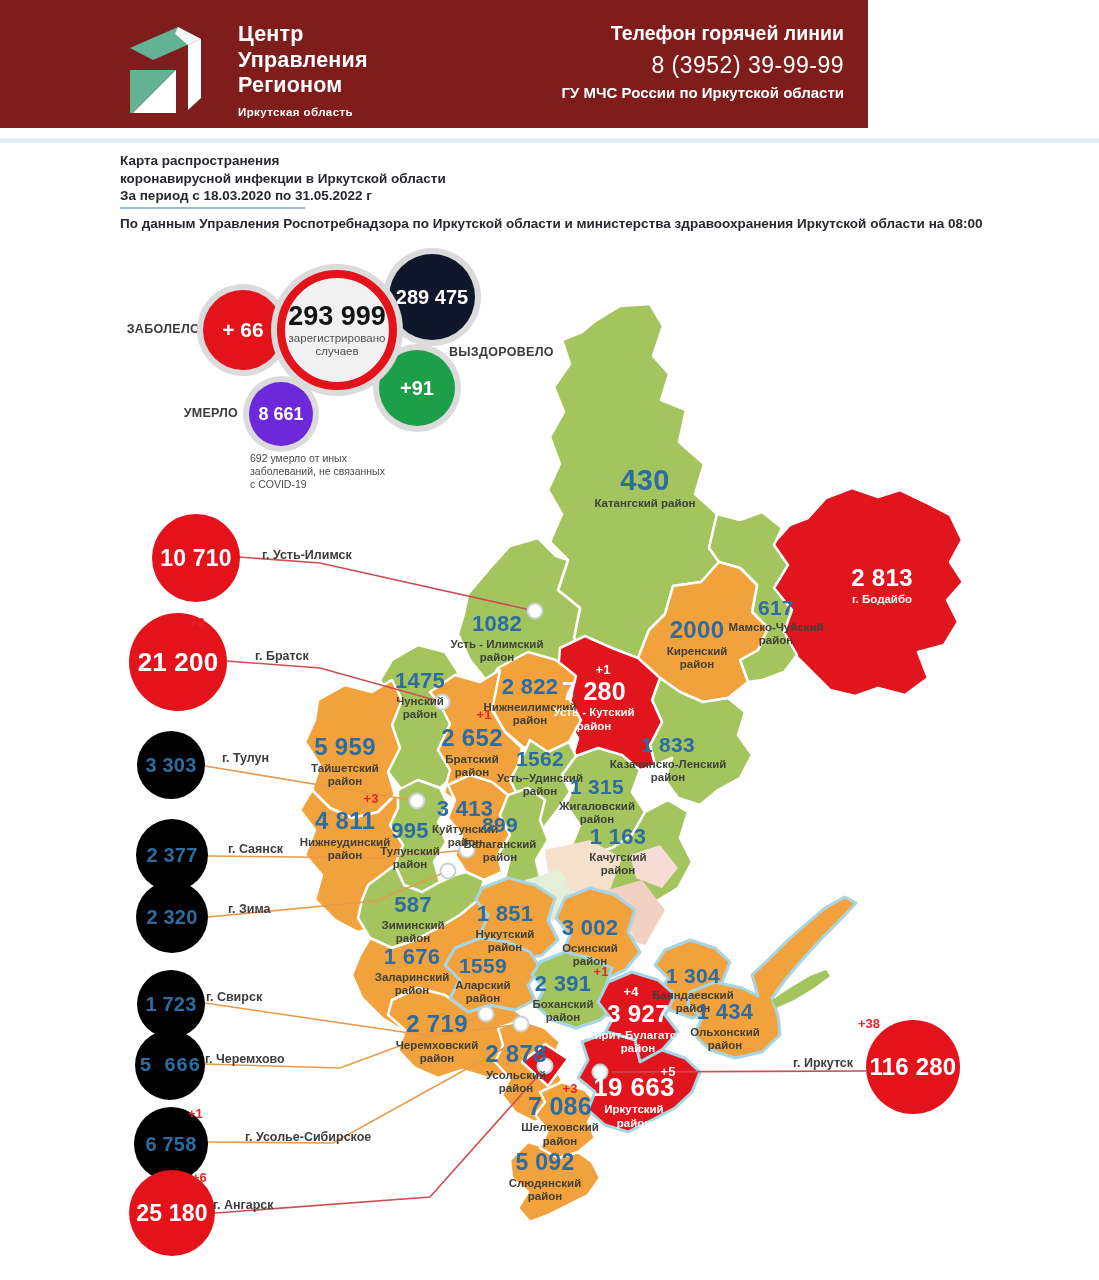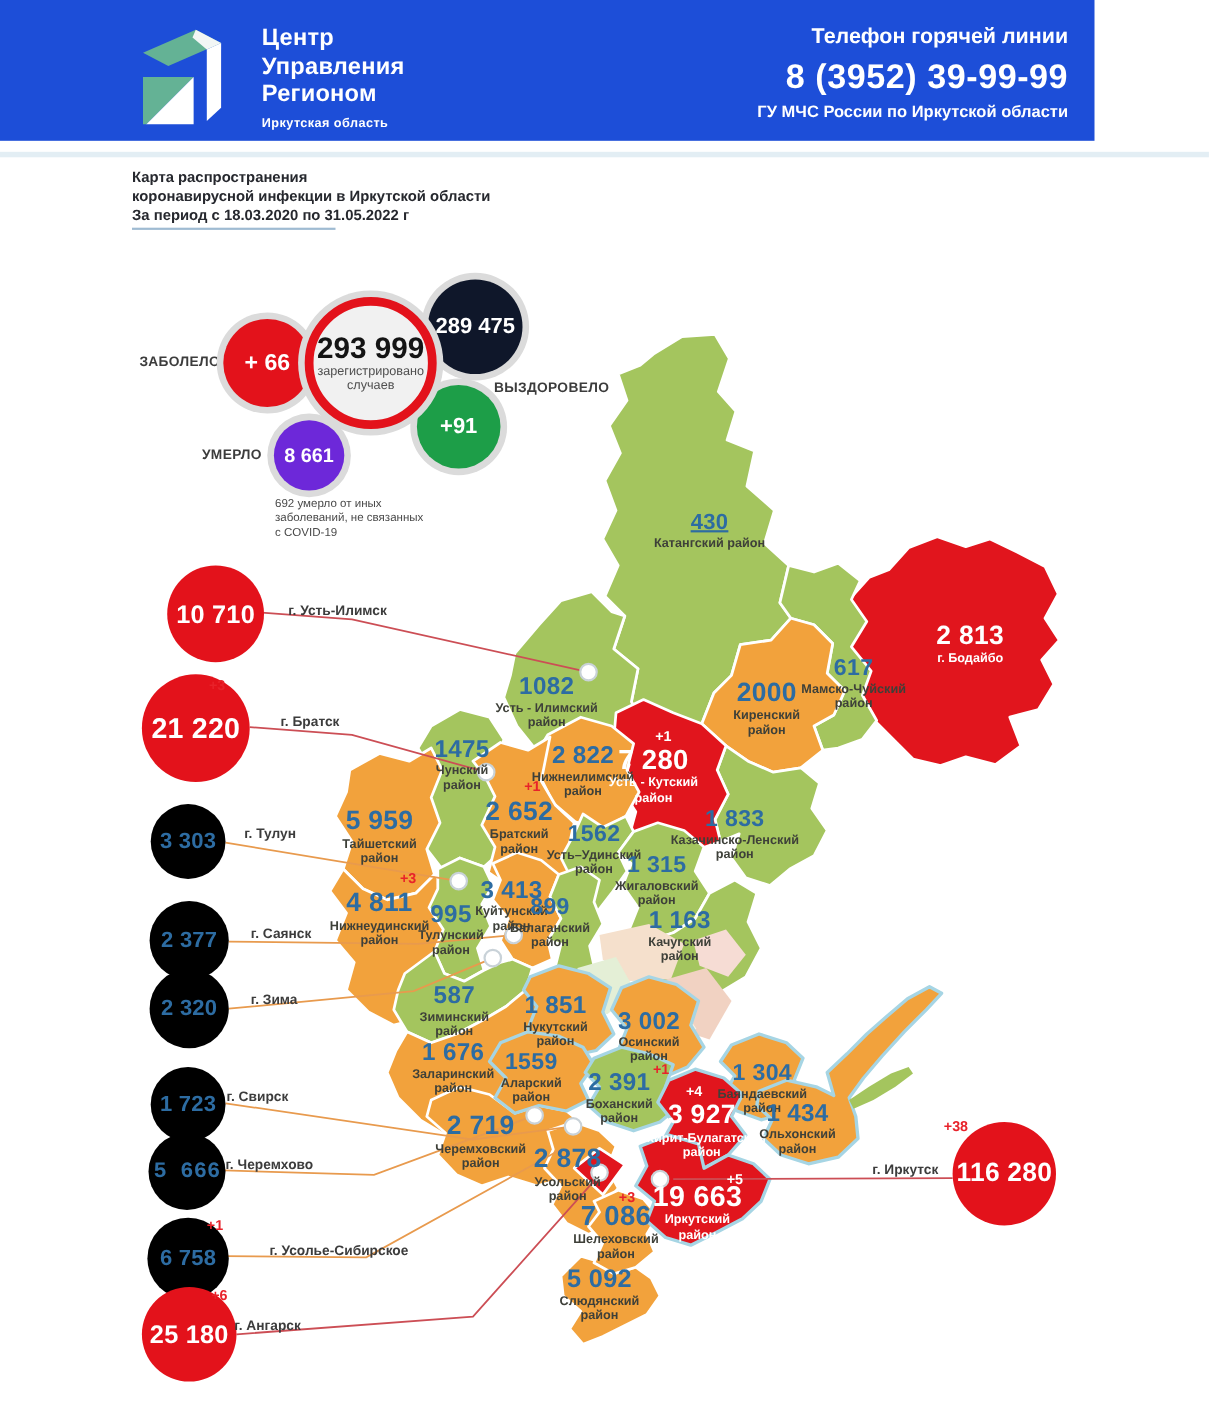--- a/index.html
+++ b/index.html
@@ -1,28 +1,28 @@
 <!DOCTYPE html>
 <html><head>
 <meta charset="utf-8">
 <style>
   html,body{margin:0;padding:0;background:#fff;}
   .page{position:relative;width:1099px;height:1280px;overflow:hidden;background:#fff;
         font-family:"Liberation Sans","DejaVu Sans",sans-serif;}
 
   
-  .topbar{position:absolute;left:0;top:0;width:995px;height:128px;background:#1d4ed8;}
+  .topbar{position:absolute;left:0;top:0;width:868px;height:128px;background:#7f1d1d;}
   .stripe2{position:absolute;left:0;top:138px;width:1099px;height:5px;background:#E3EEF4;}
   .logo-icon{position:absolute;left:128px;top:18px;}
   .logo-text{position:absolute;left:238px;top:22px;color:#fff;}
   .logo-title{font-size:21.5px;font-weight:700;line-height:25.5px;white-space:pre-line;letter-spacing:.2px;}
   .logo-sub{margin-top:7px;font-size:11.5px;font-weight:700;letter-spacing:.4px;}
   .hotline{position:absolute;right:24px;top:22px;text-align:right;color:#fff;}
   .h-label{font-size:19.5px;font-weight:700;}
-  .h-phone{font-size:31px;font-weight:700;margin-top:7px;letter-spacing:.5px;}
+  .h-phone{font-size:23px;font-weight:400;margin-top:7px;letter-spacing:.5px;}
   .h-org{font-size:15px;font-weight:700;margin-top:5px;}
 
   
   .title-block{position:absolute;left:120px;top:152px;color:#26282E;}
   .t-line{font-size:13.5px;font-weight:700;line-height:17.5px;}
   .t-underline{position:absolute;left:120px;top:207px;width:185px;height:2px;background:#9FBBD2;}
   .t-source{position:absolute;left:120px;top:216px;font-size:13.5px;font-weight:700;color:#26282E;}
 
   
   .stat-label{position:absolute;font-size:12.5px;font-weight:700;color:#3C3C3C;letter-spacing:.3px;}
@@ -86,20 +86,21 @@
     </div>
   </header>
   <div class="stripe2"></div>
 
   <section class="title-block">
     <div class="t-line">Карта распространения</div>
     <div class="t-line">коронавирусной инфекции в Иркутской области</div>
     <div class="t-line">За период с 18.03.2020 по 31.05.2022 г</div>
   </section>
   <div class="t-underline"></div>
+  <div class="t-source">По данным Управления Роспотребнадзора по Иркутской области и министерства здравоохранения Иркутской области на 08:00</div>
 
   <div class="stat-label" style="left:112px;top:322px;width:88px;text-align:right;">ЗАБОЛЕЛО</div>
   <div class="circle c-infected">+ 66</div>
   <div class="circle c-main">
     <div class="c-main-num">293 999</div>
     <div class="c-main-cap">зарегистрировано
 случаев</div>
   </div>
   <div class="circle c-recovered">289 475</div>
   <div class="stat-label" style="left:449px;top:345px;">ВЫЗДОРОВЕЛО</div>
@@ -168,21 +169,21 @@
     <circle class="dot" cx="467" cy="850" r="7.5"></circle>
     <circle class="dot" cx="448" cy="871" r="7.5"></circle>
     <circle class="dot" cx="521" cy="1024" r="7.5"></circle>
     <circle class="dot" cx="486" cy="1014" r="7.5"></circle>
     <circle class="dot" cx="545" cy="1066" r="7.5"></circle>
     <circle class="dot" cx="600" cy="1072" r="7.5"></circle>
   </svg>
 
   <div id="region-labels">
       <div class="rlabel" style="left: 645px; top: 465px;">
-        <div class="rl-num" style="font-size: 20px; text-decoration: underline;">430</div>
+        <div class="rl-num" style="font-size: 29px;">430</div>
         <div class="rl-name">Катангский район</div>
       </div>
       <div class="rlabel on-red" style="left: 882px; top: 566px;">
         <div class="rl-num" style="font-size: 24px;">2 813</div>
         <div class="rl-name">г. Бодайбо</div>
       </div>
       <div class="rlabel" style="left: 697px; top: 618px;">
         <div class="rl-num" style="font-size: 24px;">2000</div>
         <div class="rl-name">Киренский
 район</div>
@@ -336,21 +337,21 @@
       <div class="rdelta on-red" style="left: 668px; top: 1064px;">+5</div>
       <div class="rlabel" style="left: 545px; top: 1151px;">
         <div class="rl-num" style="font-size: 23px;">5 092</div>
         <div class="rl-name">Слюдянский
 район</div>
       </div>
     </div>
   <div id="city-callouts">
       <div class="city-circle cc-red" style="left: 196px; top: 558px; width: 88px; height: 88px; font-size: 23px;">10 710</div>
       <div class="city-label" style="left: 262px; top: 548px;">г. Усть-Илимск</div>
-      <div class="city-circle cc-red" style="left: 178px; top: 662px; width: 98px; height: 98px; font-size: 26px;">21 220</div>
+      <div class="city-circle cc-red" style="left: 178px; top: 662px; width: 98px; height: 98px; font-size: 26px;">21 200</div>
       <div class="city-label" style="left: 255px; top: 649px;">г. Братск</div>
       <div class="city-delta" style="left: 190px; top: 615px;">+3</div>
       <div class="city-circle cc-orange" style="left: 171px; top: 765px; width: 68px; height: 68px; font-size: 20px;">3 303</div>
       <div class="city-label" style="left: 222px; top: 751px;">г. Тулун</div>
       <div class="city-circle cc-orange" style="left: 172px; top: 855px; width: 72px; height: 72px; font-size: 20px;">2 377</div>
       <div class="city-label" style="left: 228px; top: 842px;">г. Саянск</div>
       <div class="city-circle cc-orange" style="left: 172px; top: 917px; width: 72px; height: 72px; font-size: 20px;">2 320</div>
       <div class="city-label" style="left: 228px; top: 902px;">г. Зима</div>
       <div class="city-circle cc-orange" style="left: 171px; top: 1004px; width: 68px; height: 68px; font-size: 20px;">1 723</div>
       <div class="city-label" style="left: 206px; top: 990px;">г. Свирск</div>

